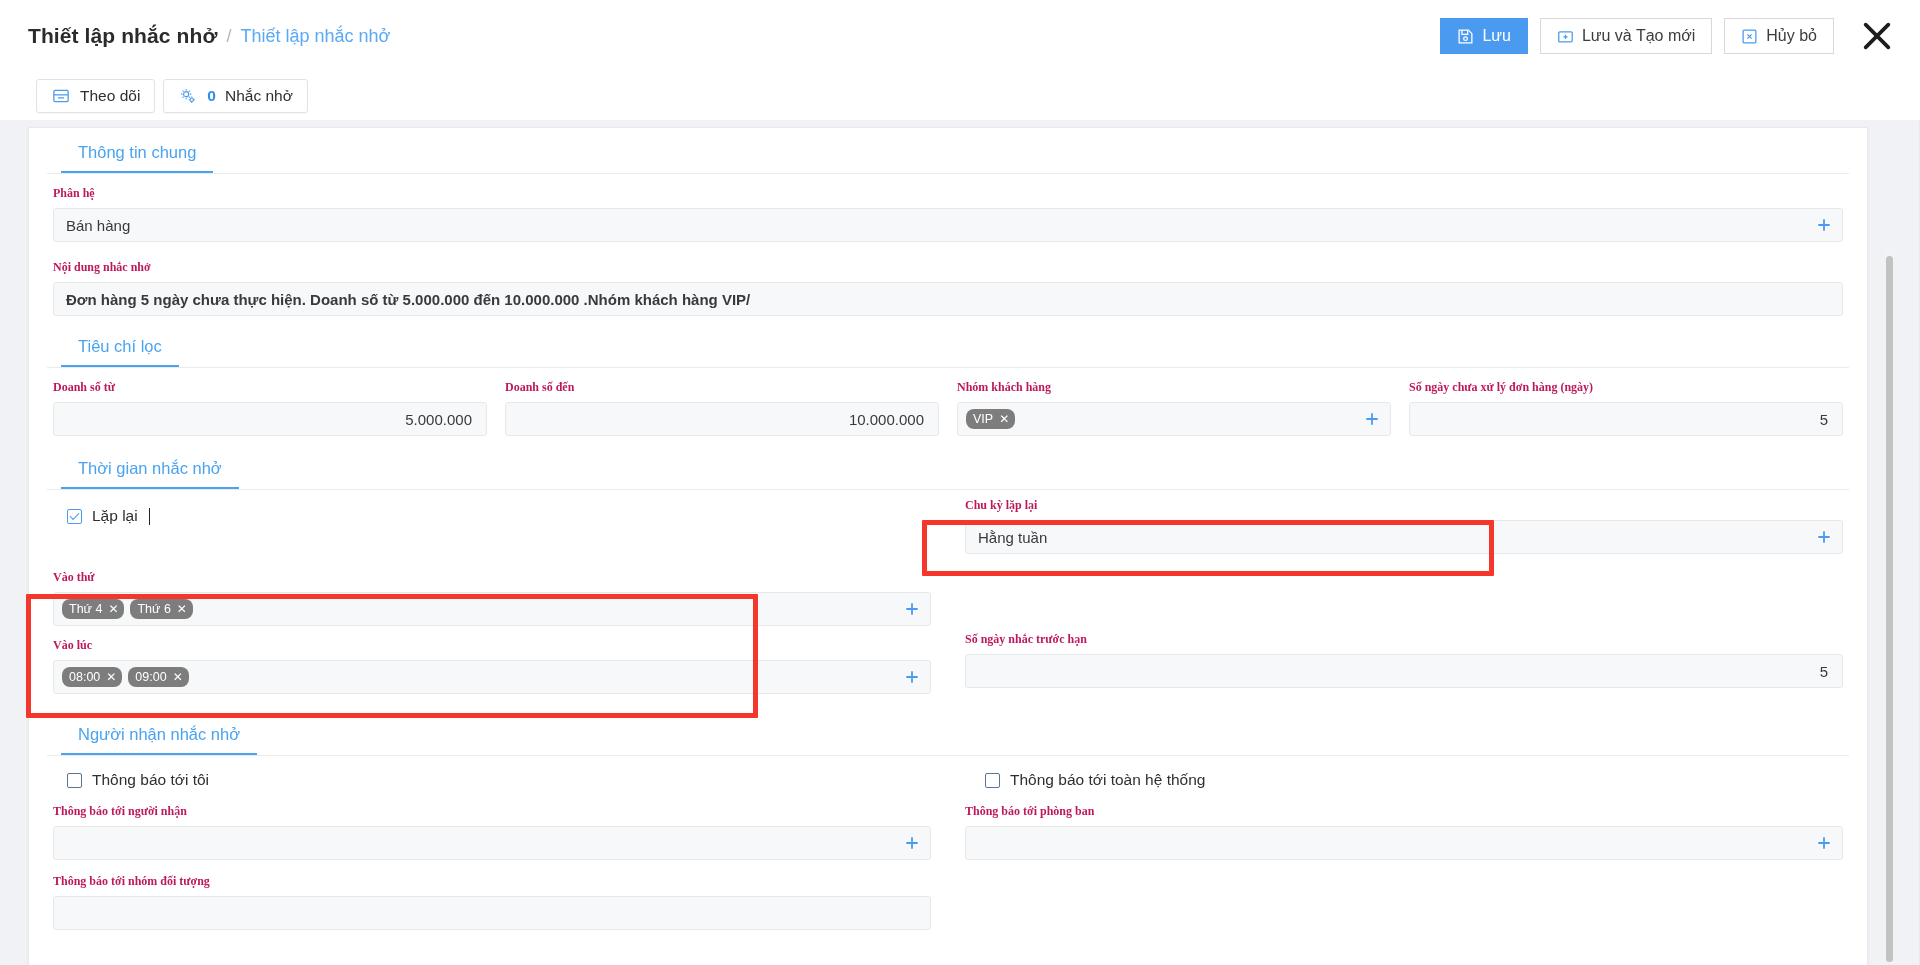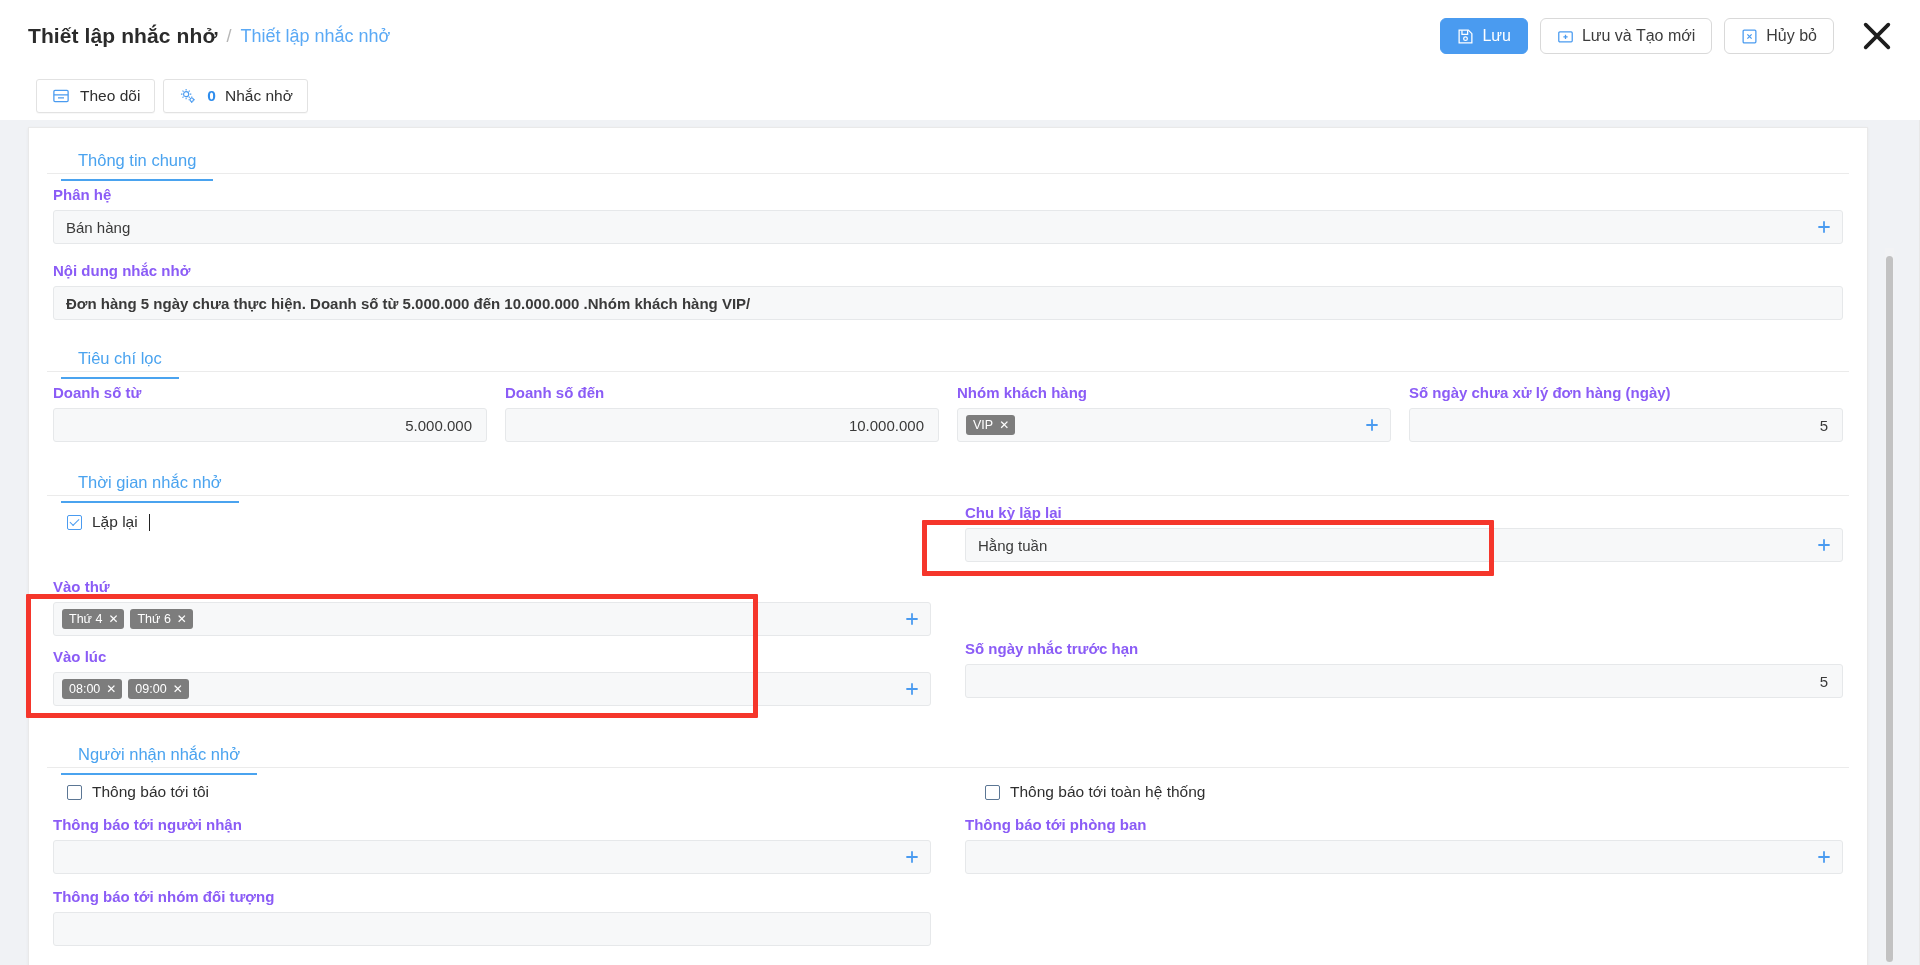--- a/index.html
+++ b/index.html
@@ -29,21 +29,21 @@
   .bc-sep { font-size: 18px; color: #b6b6b6; font-weight: 400; }
   .bc-link { font-size: 18px; color: #5aa9f5; }
 
   .header-actions { margin-left: auto; display: flex; align-items: center; gap: 12px; }
 
   .btn {
     height: 36px;
     display: inline-flex; align-items: center; gap: 8px;
     padding: 0 16px;
     border: 1px solid #d9d9d9;
-    border-radius: 6px;
+    border-radius: 0;
     background: #ffffff;
     font-size: 16px;
     color: #3c3c3c;
     cursor: pointer;
     white-space: nowrap;
     font-family: inherit;
   }
   .btn.primary {
     background: #4a9bf0;
     border-color: #4a9bf0;
@@ -111,47 +111,48 @@
 
   
   .sec-tab {
     display: inline-block;
     font-size: 16.5px;
     color: #4aa3ef;
     padding: 14px 17px 9px 17px;
     border-bottom: 2.5px solid #4aa3ef;
     margin-left: 14px;
     position: relative;
-    top: 8px;
+    top: 0;
     white-space: nowrap;
     cursor: pointer;
   }
   .sec-tabrow {
     border-bottom: 1px solid #ebebeb;
     height: 46px;
     margin: 0 -6px;
     display: flex;
     align-items: flex-end;
   }
   .sec-tabrow.tight { margin-top: 2px; }
 
   
   .grid2 { display: flex; gap: 34px; padding-top: 12px; }
   .col { flex: 1 1 0; min-width: 0; }
   .grid4 { display: flex; gap: 18px; padding-top: 12px; }
   .grid4 > .col { flex: 1 1 0; min-width: 0; }
 
   .fld { margin-bottom: 6px; }
   .lbl {
-    font-size: 15px;
+    font-size: 12px;
     font-weight: bold;
-    color: #8b5cf6;
+    color: #be185d;
     display: block;
     margin-bottom: 7px;
     white-space: nowrap;
+    font-family: Liberation Serif, serif;
   }
   .ctl {
     position: relative;
     height: 34px;
     background: #f7f8f9;
     border: 1px solid #e6e8ea;
     border-radius: 3px;
     display: flex;
     align-items: center;
     padding: 0 34px 0 12px;
@@ -174,21 +175,21 @@
     display: flex; align-items: center; justify-content: center;
   }
   .plus svg { width: 100%; height: 100%; display:block; }
 
   .ctl.tagbox { padding-left: 8px; gap: 6px; }
   .tag {
     display: inline-flex; align-items: center; gap: 6px;
     height: 20px;
     padding: 0 6px 0 7px;
     background: #7d7d7d;
-    border-radius: 3px;
+    border-radius: 8px;
     color: #ffffff;
     font-size: 12.5px;
     white-space: nowrap;
   }
   .tag .tx { cursor: pointer; font-size: 12px; line-height: 1; }
 
   
   .full { padding-top: 12px; }
 
   

